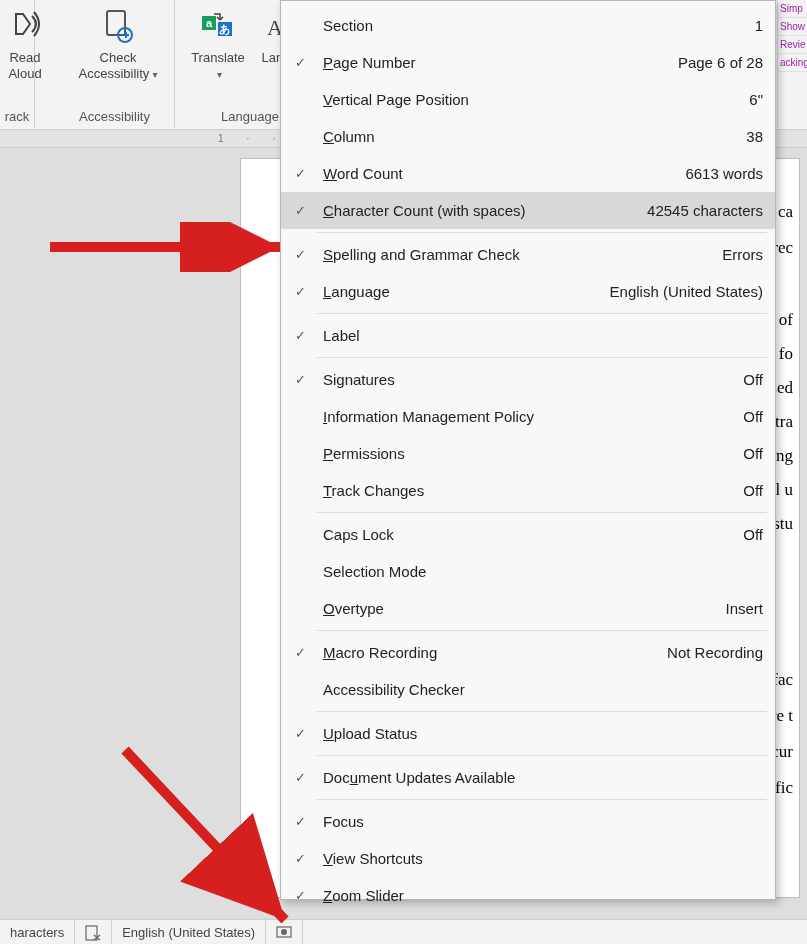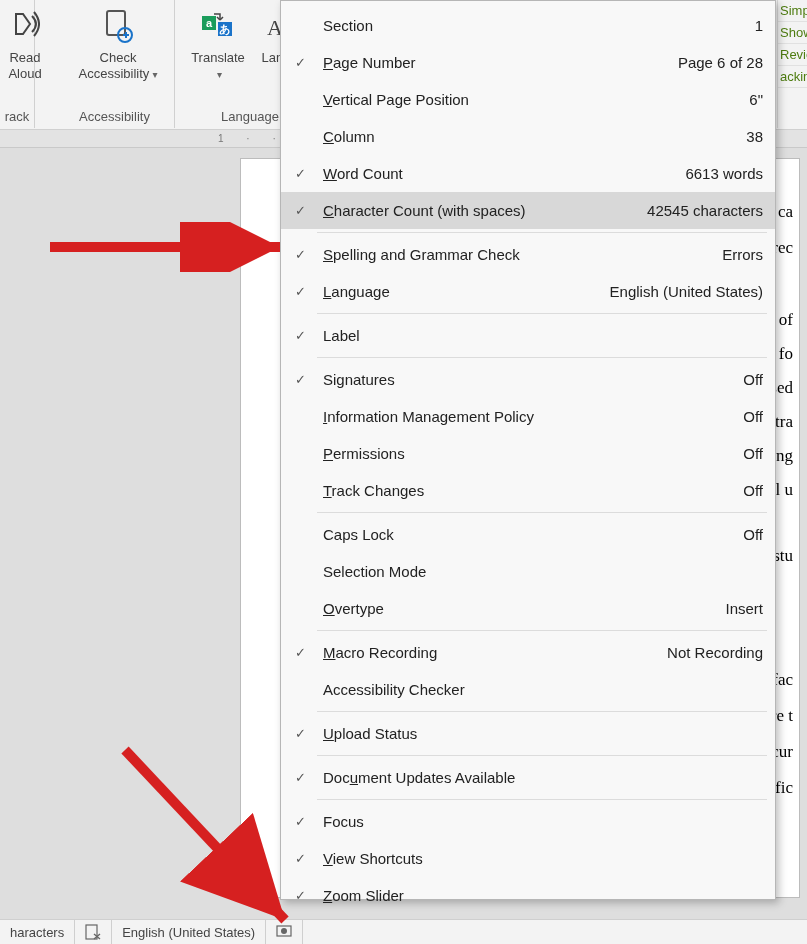--- a/index.html
+++ b/index.html
@@ -69,22 +69,22 @@
   #grp-access { left: 55px; width: 120px; }
   #grp-lang   { left: 175px; width: 150px; }
 
   
   .right-ribbon-frag {
     position: absolute;
     right: 0; top: 0;
     width: 30px; height: 128px;
     background: #f3f3f3;
     border-left: 1px solid #d9d9d9;
-    font-size: 13px;
-    color: #4d7c0f;
+    font-size: 10px;
+    color: #a21caf;
   }
   .right-ribbon-frag div { padding: 3px 2px; border-bottom:1px solid #e1e1e1;}
 
   
   .ruler {
     position: absolute;
     left: 0; top: 130px;
     width: 807px;
     height: 18px;
     background: #e3e3e3;
@@ -174,21 +174,21 @@
   .statusbar {
     position: absolute;
     left: 0; bottom: 0;
     width: 807px;
     height: 25px;
     background: #f3f3f3;
     border-top: 1px solid #cfcfcf;
     font-size: 13px;
     color: #444;
     display: flex;
-    align-items: center;
+    align-items: flex-start;
   }
   .statusbar .cell {
     padding: 0 10px;
     border-right: 1px solid #cfcfcf;
     height: 25px;
     line-height: 25px;
     display: flex;
     align-items: center;
     gap: 6px;
   }
@@ -272,21 +272,21 @@
 <div class="docwrap">
   <div class="page" id="doc-page">
       <span class="tfrag" style="top: 36px;">er ca</span>
       <span class="tfrag" style="top: 72px;">direc</span>
       <span class="tfrag" style="top: 144px;">e of</span>
       <span class="tfrag" style="top: 178px;">l a fo</span>
       <span class="tfrag" style="top: 212px;">ased</span>
       <span class="tfrag" style="top: 246px;">entra</span>
       <span class="tfrag" style="top: 280px;">sing</span>
       <span class="tfrag" style="top: 314px;">ell u</span>
-      <span class="tfrag" style="top: 348px; margin-top: 32px;">stu</span>
+      <span class="tfrag" style="top: 348px;">stu</span>
       <span class="tfrag" style="top: 504px;">y fac</span>
       <span class="tfrag" style="top: 540px;">are t</span>
       <span class="tfrag" style="top: 576px;">accur</span>
       <span class="tfrag" style="top: 612px;">nific</span>
     </div>
 </div>
 
 <div class="menu" id="ctx-menu">
     <div class="mrow"><span class="chk"></span><span>Section</span><span class="val">1</span></div>
     <div class="mrow"><span class="chk">✓</span><span><span class="accel">P</span>age Number</span><span class="val">Page 6 of 28</span></div>

